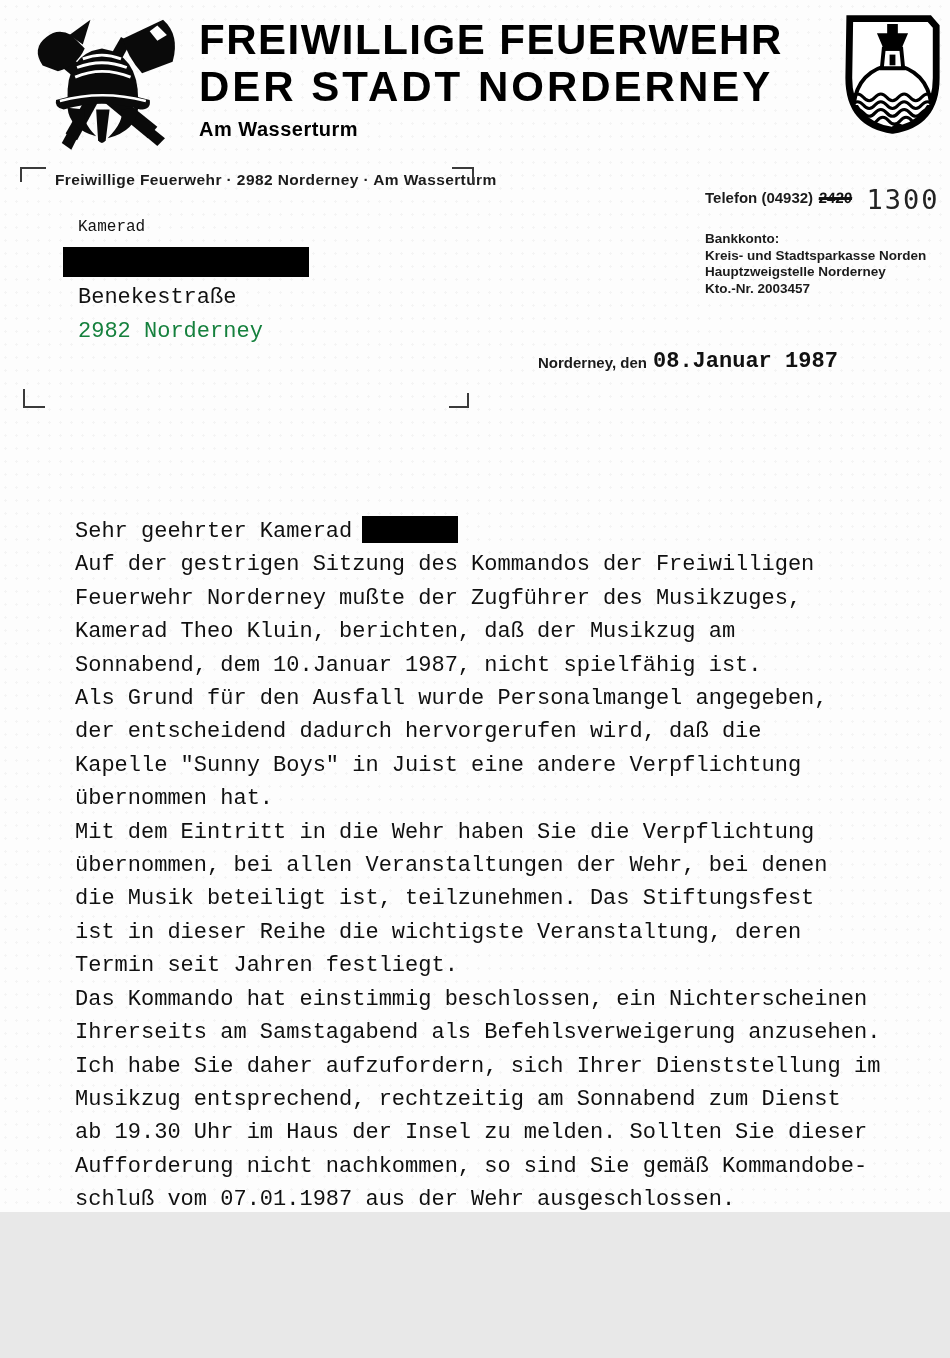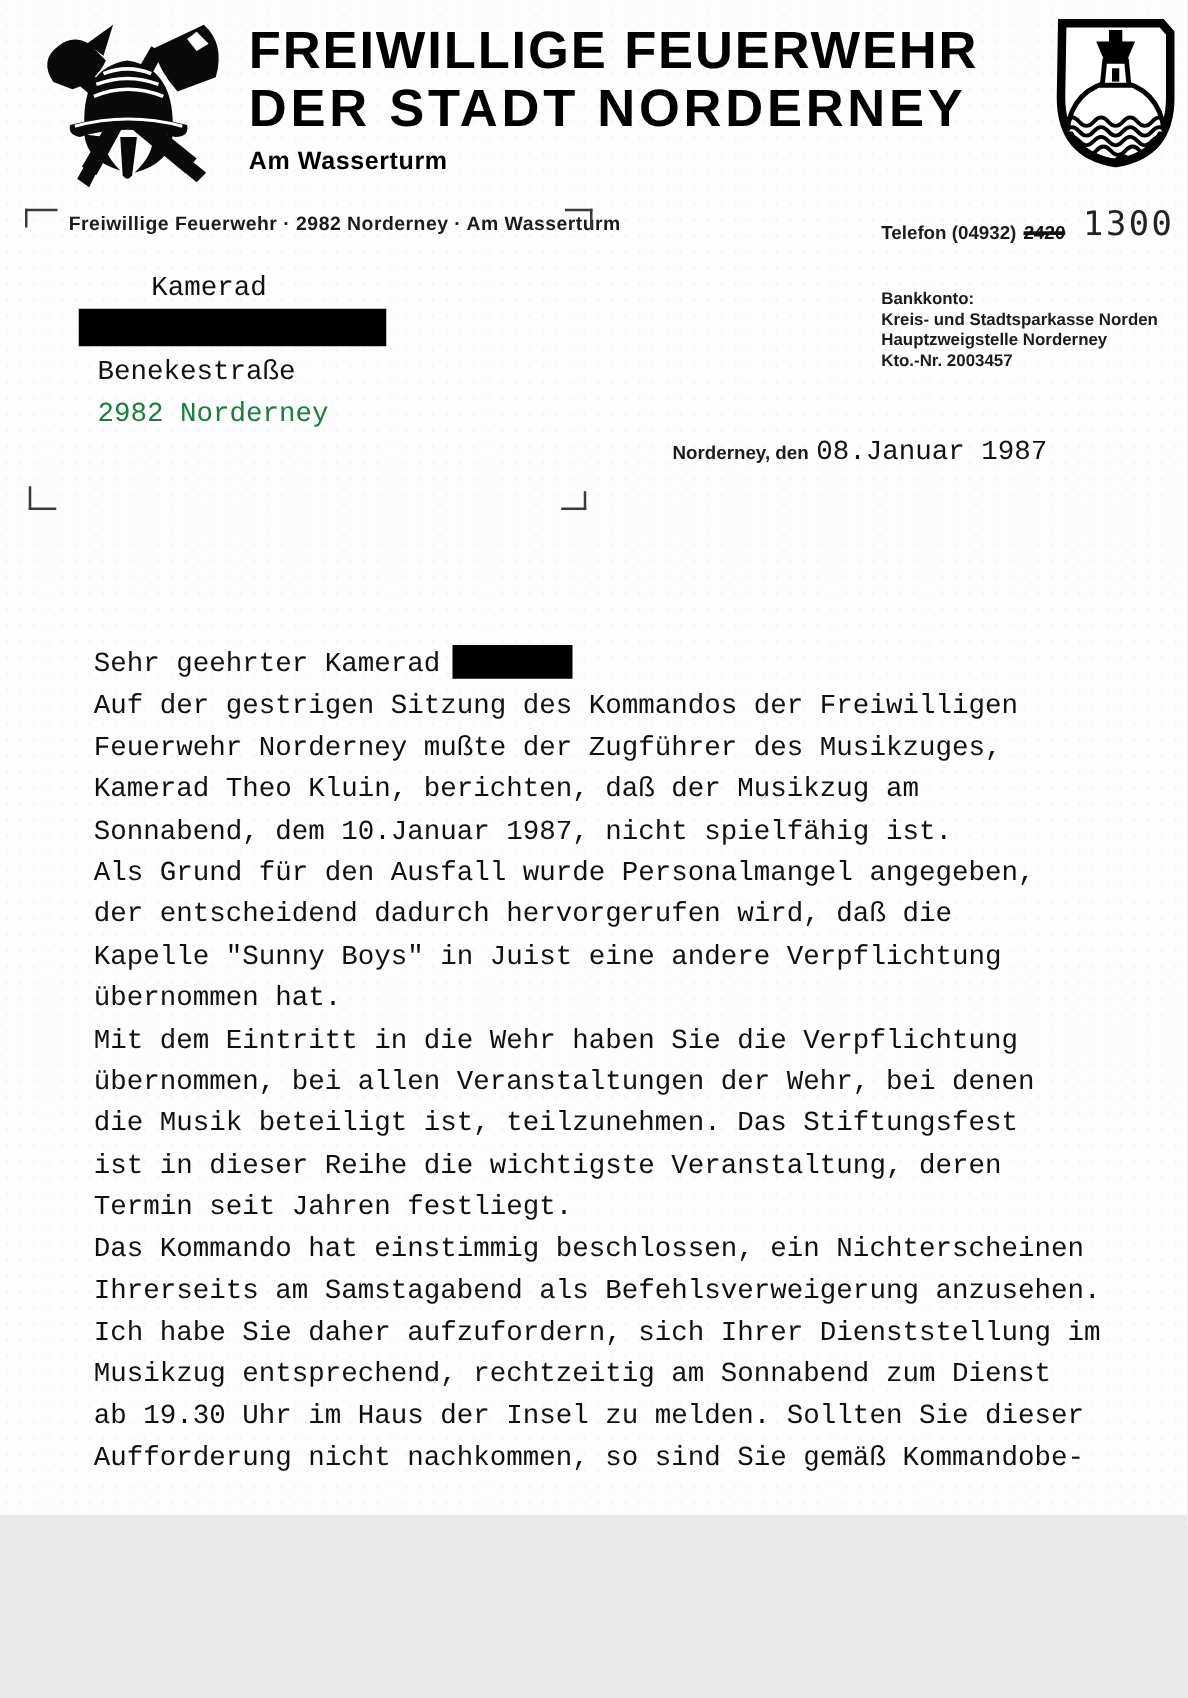--- a/index.html
+++ b/index.html
@@ -26,37 +26,37 @@
 
   
   .sender-line{left:55px;top:171px;font-size:15.5px;font-weight:bold;letter-spacing:0.4px;color:#1b1b1b;white-space:nowrap;}
   .mark{border:0 solid #3a3a3a;}
   .m-tl{left:20px;top:167px;width:24px;height:13px;border-top-width:2px;border-left-width:2px;}
   .m-tr{left:452px;top:167px;width:20px;height:14px;border-top-width:2px;border-right-width:2px;}
   .m-bl{left:23px;top:389px;width:20px;height:17px;border-left-width:2px;border-bottom-width:2px;}
   .m-br{left:449px;top:393px;width:18px;height:13px;border-right-width:2px;border-bottom-width:2px;}
 
   
-  .phone-line{left:705px;top:164px;display:flex;align-items:flex-end;white-space:nowrap;}
+  .phone-line{left:705px;top:184px;display:flex;align-items:flex-start;white-space:nowrap;}
   .phone-label{font-size:15px;font-weight:bold;color:#1b1b1b;padding-top:5px;}
   .phone-old{font-size:15px;font-weight:bold;color:#111;margin-left:6px;padding-top:5px;
              text-decoration:line-through;text-decoration-thickness:2.5px;transform:skewX(-4deg);}
   .phone-new{font-size:27px;font-weight:400;letter-spacing:2px;margin-left:14px;
              font-family:"DejaVu Sans Mono",monospace;color:#222;}
   .bank-block{left:705px;top:231px;font-size:13.5px;line-height:16.5px;font-weight:bold;color:#1b1b1b;white-space:nowrap;}
 
   
-  .r-line1{left:78px;top:218px;font-size:22px;color:#111;margin-left:43px;}
+  .r-line1{left:78px;top:218px;font-size:16px;color:#111;}
   .redact-addr{left:63px;top:247px;width:246px;height:30px;background:#000;}
   .r-line3{left:78px;top:285px;font-size:22px;color:#111;}
   .r-line4{left:78px;top:319px;font-size:22px;color:#15803d;}
 
   
   .place-label{left:538px;top:354px;font-size:15px;font-weight:bold;color:#1b1b1b;white-space:nowrap;}
-  .date-value{left:653px;top:349px;font-size:22px;color:#111;white-space:nowrap;}
+  .date-value{left:653px;top:349px;font-size:22px;color:#111;white-space:nowrap;font-weight:bold;}
 
   
   .body-block{left:75px;top:515px;width:820px;font-size:22px;line-height:33.4px;color:#101010;}
   .bodyline{white-space:nowrap;}
   .redact-name{display:inline-block;width:96px;height:27px;background:#000;margin-left:10px;vertical-align:-6px;}
 
   
   .sig1{left:78px;top:1250px;font-size:22px;color:#101010;}
   .sig2{left:78px;top:1286px;font-size:23px;color:#101010;}
   .sig3{left:140px;top:1316px;font-size:22px;color:#101010;}
@@ -178,20 +178,21 @@
     <div class="bodyline">übernommen, bei allen Veranstaltungen der Wehr, bei denen</div>
     <div class="bodyline">die Musik beteiligt ist, teilzunehmen. Das Stiftungsfest</div>
     <div class="bodyline">ist in dieser Reihe die wichtigste Veranstaltung, deren</div>
     <div class="bodyline">Termin seit Jahren festliegt.</div>
     <div class="bodyline">Das Kommando hat einstimmig beschlossen, ein Nichterscheinen</div>
     <div class="bodyline">Ihrerseits am Samstagabend als Befehlsverweigerung anzusehen.</div>
     <div class="bodyline">Ich habe Sie daher aufzufordern, sich Ihrer Dienststellung im</div>
     <div class="bodyline">Musikzug entsprechend, rechtzeitig am Sonnabend zum Dienst</div>
     <div class="bodyline">ab 19.30 Uhr im Haus der Insel zu melden. Sollten Sie dieser</div>
     <div class="bodyline">Aufforderung nicht nachkommen, so sind Sie gemäß Kommandobe-</div>
+    <div class="bodyline">schluß vom 07.01.1987 aus der Wehr ausgeschlossen.</div>
   </div>
 
   <div class="abs tw sig1">Das Kommando</div>
   <div class="abs tw sig2">i.A.</div>
   <div class="abs tw sig3">(Fröhlich,StBM)</div>
 
   <div class="abs sig-scribble">
     <svg width="212" height="126" viewBox="0 0 212 126" xmlns="http://www.w3.org/2000/svg">
       <g stroke="#151515" stroke-width="3.2" fill="none" stroke-linecap="round">
         <path d="M30,52 C38,34 46,30 48,44 C50,56 58,24 68,8 C60,36 52,70 50,92 C48,112 54,122 62,114"></path>

